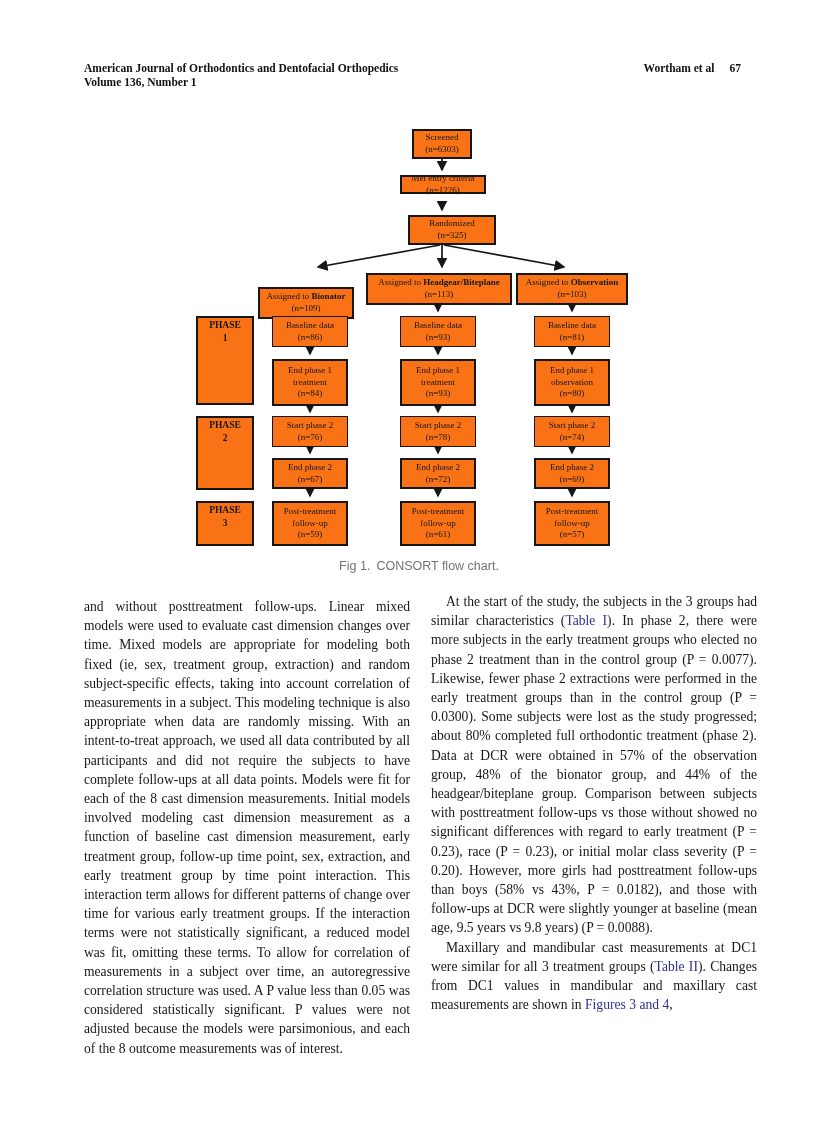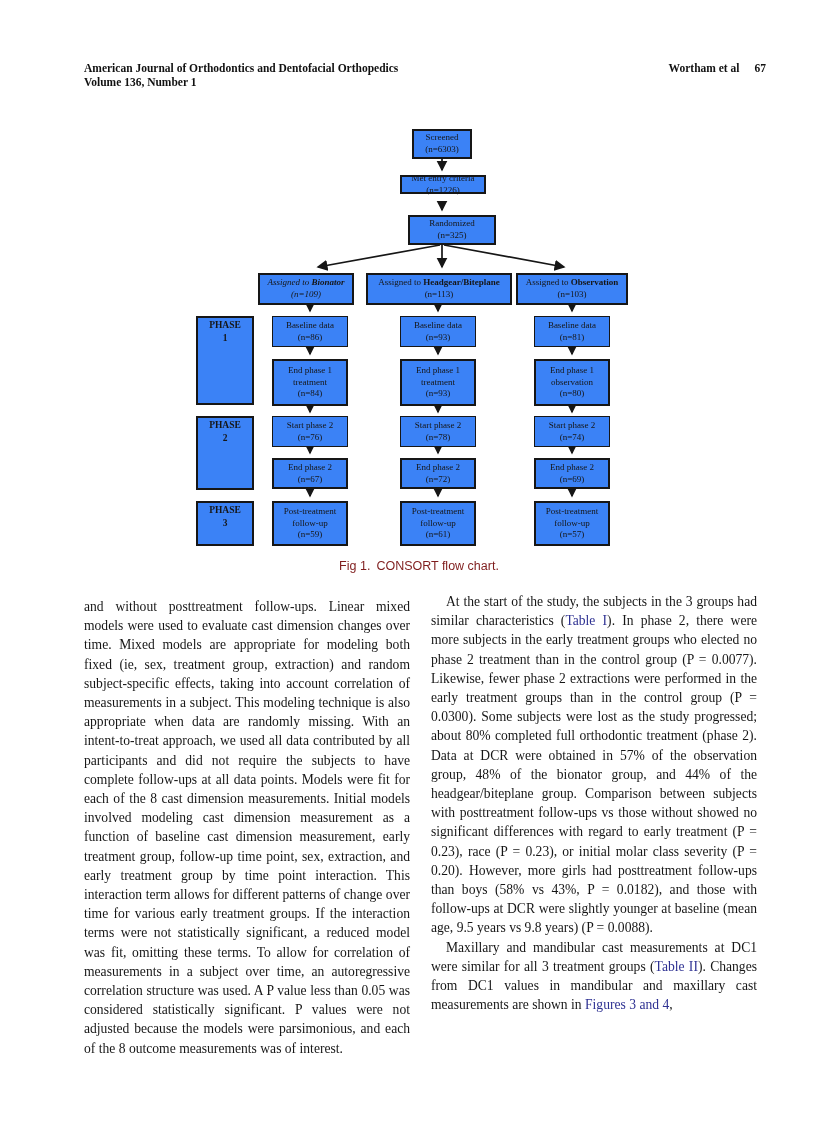--- a/index.html
+++ b/index.html
@@ -8,41 +8,41 @@
     margin:0 auto;overflow:hidden;
     font-family:"Liberation Serif", serif;color:#161616;
   }
   
   .runhead-left{
     position:absolute;left:84px;top:61px;width:420px;
     font-family:"Liberation Serif", serif;font-weight:bold;
     font-size:11.5px;line-height:14px;color:#111;
   }
   .runhead-right{
-    position:absolute;right:72px;top:61px;text-align:left;
+    position:absolute;right:97px;top:61px;text-align:left;
     font-family:"Liberation Serif", serif;font-weight:bold;
     font-size:11.5px;line-height:14px;color:#111;
   }
   .runhead-right .pageno{margin-left:15px;}
   
   .flowchart{position:absolute;left:190px;top:127px;width:460px;height:425px;}
   .fc-arrows{position:absolute;left:0;top:0;width:460px;height:425px;}
   .fc-box{
-    position:absolute;border:2px solid #161616;background:#3b82f6;
+    position:absolute;border:2px solid #161616;background:#f97316;
     display:flex;flex-direction:column;align-items:center;justify-content:center;
     font-family:"Liberation Serif", serif;font-size:9px;line-height:1.32;
     text-align:center;color:#161616;box-sizing:border-box;padding:1px 2px;
   }
   .fc-box.thin{border-width:1.5px;}
   .fc-box .b{font-weight:bold;}
   .phase-label{font-weight:bold;font-size:9.5px;justify-content:flex-start;}
   
   .fig-caption{
     position:absolute;left:0;top:559px;width:838px;text-align:center;
-    font-family:"Liberation Sans", sans-serif;font-size:12.5px;color:#7f1d1d;
+    font-family:"Liberation Sans", sans-serif;font-size:12.5px;color:#737373;
   }
   .fig-caption .cap-label{margin-right:6px;}
   
   .col{position:absolute;width:326px;font-size:13.6px;line-height:19.2px;
        text-align:justify;color:#161616;}
   .col-left{left:84px;top:597px;}
   .col-right{left:431px;top:592px;}
   .col p{margin:0;}
   .col p.indent{text-indent:15px;}
   .section-heading{
@@ -106,21 +106,21 @@
     </div>
     <div class="fc-box" style="left:210px;top:48px;width:86px;height:19px;">
       <div>Met entry criteria</div>
       <div>(n=1226)</div>
     </div>
     <div class="fc-box" style="left:218px;top:88px;width:88px;height:30px;">
       <div>Randomized</div>
       <div>(n=325)</div>
     </div>
 
-    <div class="fc-box" style="left:68px;top:146px;width:96px;height:32px;font-style:italic;">
+    <div class="fc-box" style="left:68px;top:160px;width:96px;height:32px;">
       <div><span>Assigned to </span><span class="b">Bionator</span></div>
       <div>(n=109)</div>
     </div>
     <div class="fc-box" style="left:176px;top:146px;width:146px;height:32px;text-align:right;">
       <div><span>Assigned to </span><span class="b">Headgear/Biteplane</span></div>
       <div>(n=113)</div>
     </div>
     <div class="fc-box" style="left:326px;top:146px;width:112px;height:32px;">
       <div><span>Assigned to </span><span class="b">Observation</span></div>
       <div>(n=103)</div>

